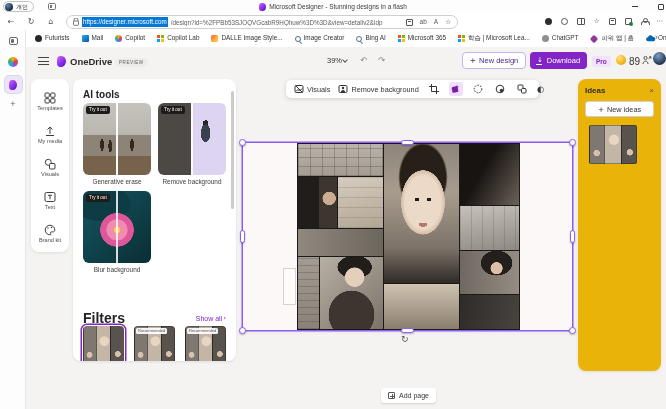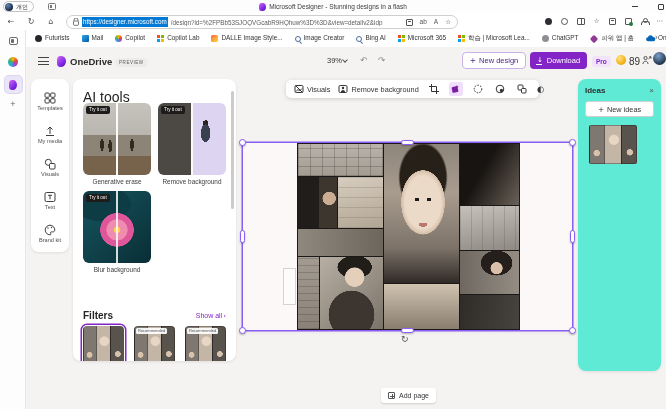--- a/index.html
+++ b/index.html
@@ -92,21 +92,21 @@
   #share-icon{position:absolute;left:616px;top:8px}
   #header-avatar{position:absolute;left:627px;top:5px;width:13px;height:13px;border-radius:50%;background:radial-gradient(circle at 40% 30%,#7aa0c8,#23364f 70%,#0d1420)}
 
   
   #rail{position:absolute;left:5px;top:32px;width:38px;height:173px;background:#fff;border-radius:8px;box-shadow:0 1px 3px rgba(0,0,0,.09);display:flex;flex-direction:column;align-items:center;padding-top:6px}
   .rail-item{height:33px;display:flex;flex-direction:column;align-items:center;justify-content:center;gap:2px;width:100%}
   .rail-label{font-size:5.6px;color:#4f4f4f;line-height:1}
 
   
   #ai-panel{position:absolute;left:47px;top:32px;width:163px;height:282px;background:#fff;border-radius:8px;box-shadow:0 1px 3px rgba(0,0,0,.09);overflow:hidden;padding:10px}
-  #ai-title{font-size:14px;font-weight:normal;color:#242424}
+  #ai-title{font-size:10px;font-weight:bold;color:#242424}
   #ai-grid{position:absolute;left:10px;top:24px;width:143px;display:grid;grid-template-columns:68px 68px;column-gap:7px;row-gap:6px}
   .ai-card{width:68px}
   .ai-img{position:relative;width:68px;height:72px;border-radius:6px;overflow:hidden}
   .try-badge{position:absolute;left:3px;top:3px;background:#1d1c1b;color:#fff;font-size:4.6px;padding:1.5px 3px;border-radius:2px;line-height:1}
   .ai-label{margin-top:3px;text-align:center;font-size:6.4px;color:#3c3c3c}
   .img-erase{background:
     radial-gradient(ellipse 2px 7px at 28% 58%,#33291f 0 90%,rgba(0,0,0,0) 91%),
     radial-gradient(ellipse 2px 7px at 40% 60%,#33291f 0 90%,rgba(0,0,0,0) 91%),
     radial-gradient(ellipse 2px 7px at 72% 58%,#33291f 0 90%,rgba(0,0,0,0) 91%),
     linear-gradient(90deg,rgba(0,0,0,0) 0 49%,#fafafa 49% 51%,rgba(0,0,0,0) 51%),
@@ -117,21 +117,21 @@
     radial-gradient(ellipse 6px 11px at 70% 42%,#39404e 0 80%,rgba(0,0,0,0) 81%),
     radial-gradient(circle 3px at 70% 28%,#2a2320 0 95%,rgba(0,0,0,0) 96%),
     linear-gradient(90deg,#4c4843 0 49%,#fafafa 49% 51%,#ddd4f2 51%),
     linear-gradient(#555,#333)}
   .img-blur{background:
     linear-gradient(90deg,rgba(0,0,0,0) 0 49%,rgba(250,250,250,.85) 49% 51%,rgba(0,0,0,0) 51%),
     radial-gradient(circle at 50% 54%,#f9d24a 0 6%,#f08cb0 7% 20%,#e0569a 21% 32%,rgba(0,0,0,0) 33%),
     radial-gradient(ellipse 70% 40% at 28% 18%,#0e3c44 0 60%,rgba(0,0,0,0) 61%),
     linear-gradient(135deg,#155661,#0a2e35)}
   #filters-head{position:absolute;left:10px;top:231px;width:143px;display:flex;align-items:center;justify-content:space-between}
-  #filters-title{font-size:10px;font-weight:bold;color:#242424}
+  #filters-title{font-size:14px;font-weight:bold;color:#242424}
   #show-all{font-size:7px;color:#8324c7;display:flex;align-items:center;gap:1px}
   #filter-thumbs{position:absolute;left:10px;top:247px;display:flex;gap:10px}
   .fthumb{position:relative;width:41px;height:40px;border-radius:4px;overflow:hidden}
   .fthumb.selected{box-shadow:0 0 0 1px #fff,0 0 0 2.5px #8324c7}
   .rec-badge{position:absolute;left:2px;top:2px;background:rgba(255,255,255,.92);color:#555;font-size:4px;padding:1px 2px;border-radius:1.5px;line-height:1}
   .mini-collage{background:
     radial-gradient(circle at 52% 38%,#e8d6c4 0 13%,#cbb7a4 16%,rgba(0,0,0,0) 17%),
     radial-gradient(circle at 16% 72%,#d8c2ac 0 6%,rgba(0,0,0,0) 7%),
     radial-gradient(circle at 85% 70%,#d8c2ac 0 6%,rgba(0,0,0,0) 7%),
     linear-gradient(90deg,rgba(12,10,9,.55) 0 1px,rgba(0,0,0,0) 1px 32%,rgba(12,10,9,.55) 32% calc(32% + 1px),rgba(0,0,0,0) 0 67%,rgba(12,10,9,.55) 67% calc(67% + 1px),rgba(0,0,0,0) 0),
@@ -192,21 +192,21 @@
   .blk-l{left:162px;top:151px;width:61px;height:36px;background:linear-gradient(100deg,#2e2b28,#474440)}
   #rotate-handle{position:absolute;left:375px;top:288px;font-size:9px;color:#555;line-height:1}
 
   
   #add-page{position:absolute;left:355px;top:341px;height:15px;background:#fff;border-radius:3px;box-shadow:0 1px 2px rgba(0,0,0,.15);display:flex;align-items:center;gap:4px;padding:0 7px;font-size:7px;color:#333}
   .addpage-icon{width:7px;height:7px;border:1px solid #555;border-radius:1px;position:relative}
   .addpage-icon::before{content:"";position:absolute;left:2.5px;top:1px;width:1px;height:4px;background:#555}
   .addpage-icon::after{content:"";position:absolute;left:1px;top:2.5px;width:4px;height:1px;background:#555}
 
   
-  #ideas{position:absolute;left:552px;top:32px;width:83px;height:292px;background:#5eead4;border-radius:8px;box-shadow:0 1px 3px rgba(0,0,0,.09);padding:7px}
+  #ideas{position:absolute;left:552px;top:32px;width:83px;height:292px;background:#eab308;border-radius:8px;box-shadow:0 1px 3px rgba(0,0,0,.09);padding:7px}
   #ideas-head{display:flex;align-items:center;justify-content:space-between}
   #ideas-title{font-size:8px;font-weight:bold;color:#2e2e2e}
   #ideas-close{font-size:8px;color:#555;line-height:1}
   #btn-new-ideas{margin-top:6px;height:16px;border:1px solid #cfcfcf;border-radius:3px;background:#fff;display:flex;align-items:center;justify-content:center;gap:3px;font-size:7.3px;color:#333}
   #idea-thumb{margin:8px auto 0 4px;width:48px;height:39px;border-radius:2px}
 
   svg{display:block}
 </style>
 </head>
 <body>

